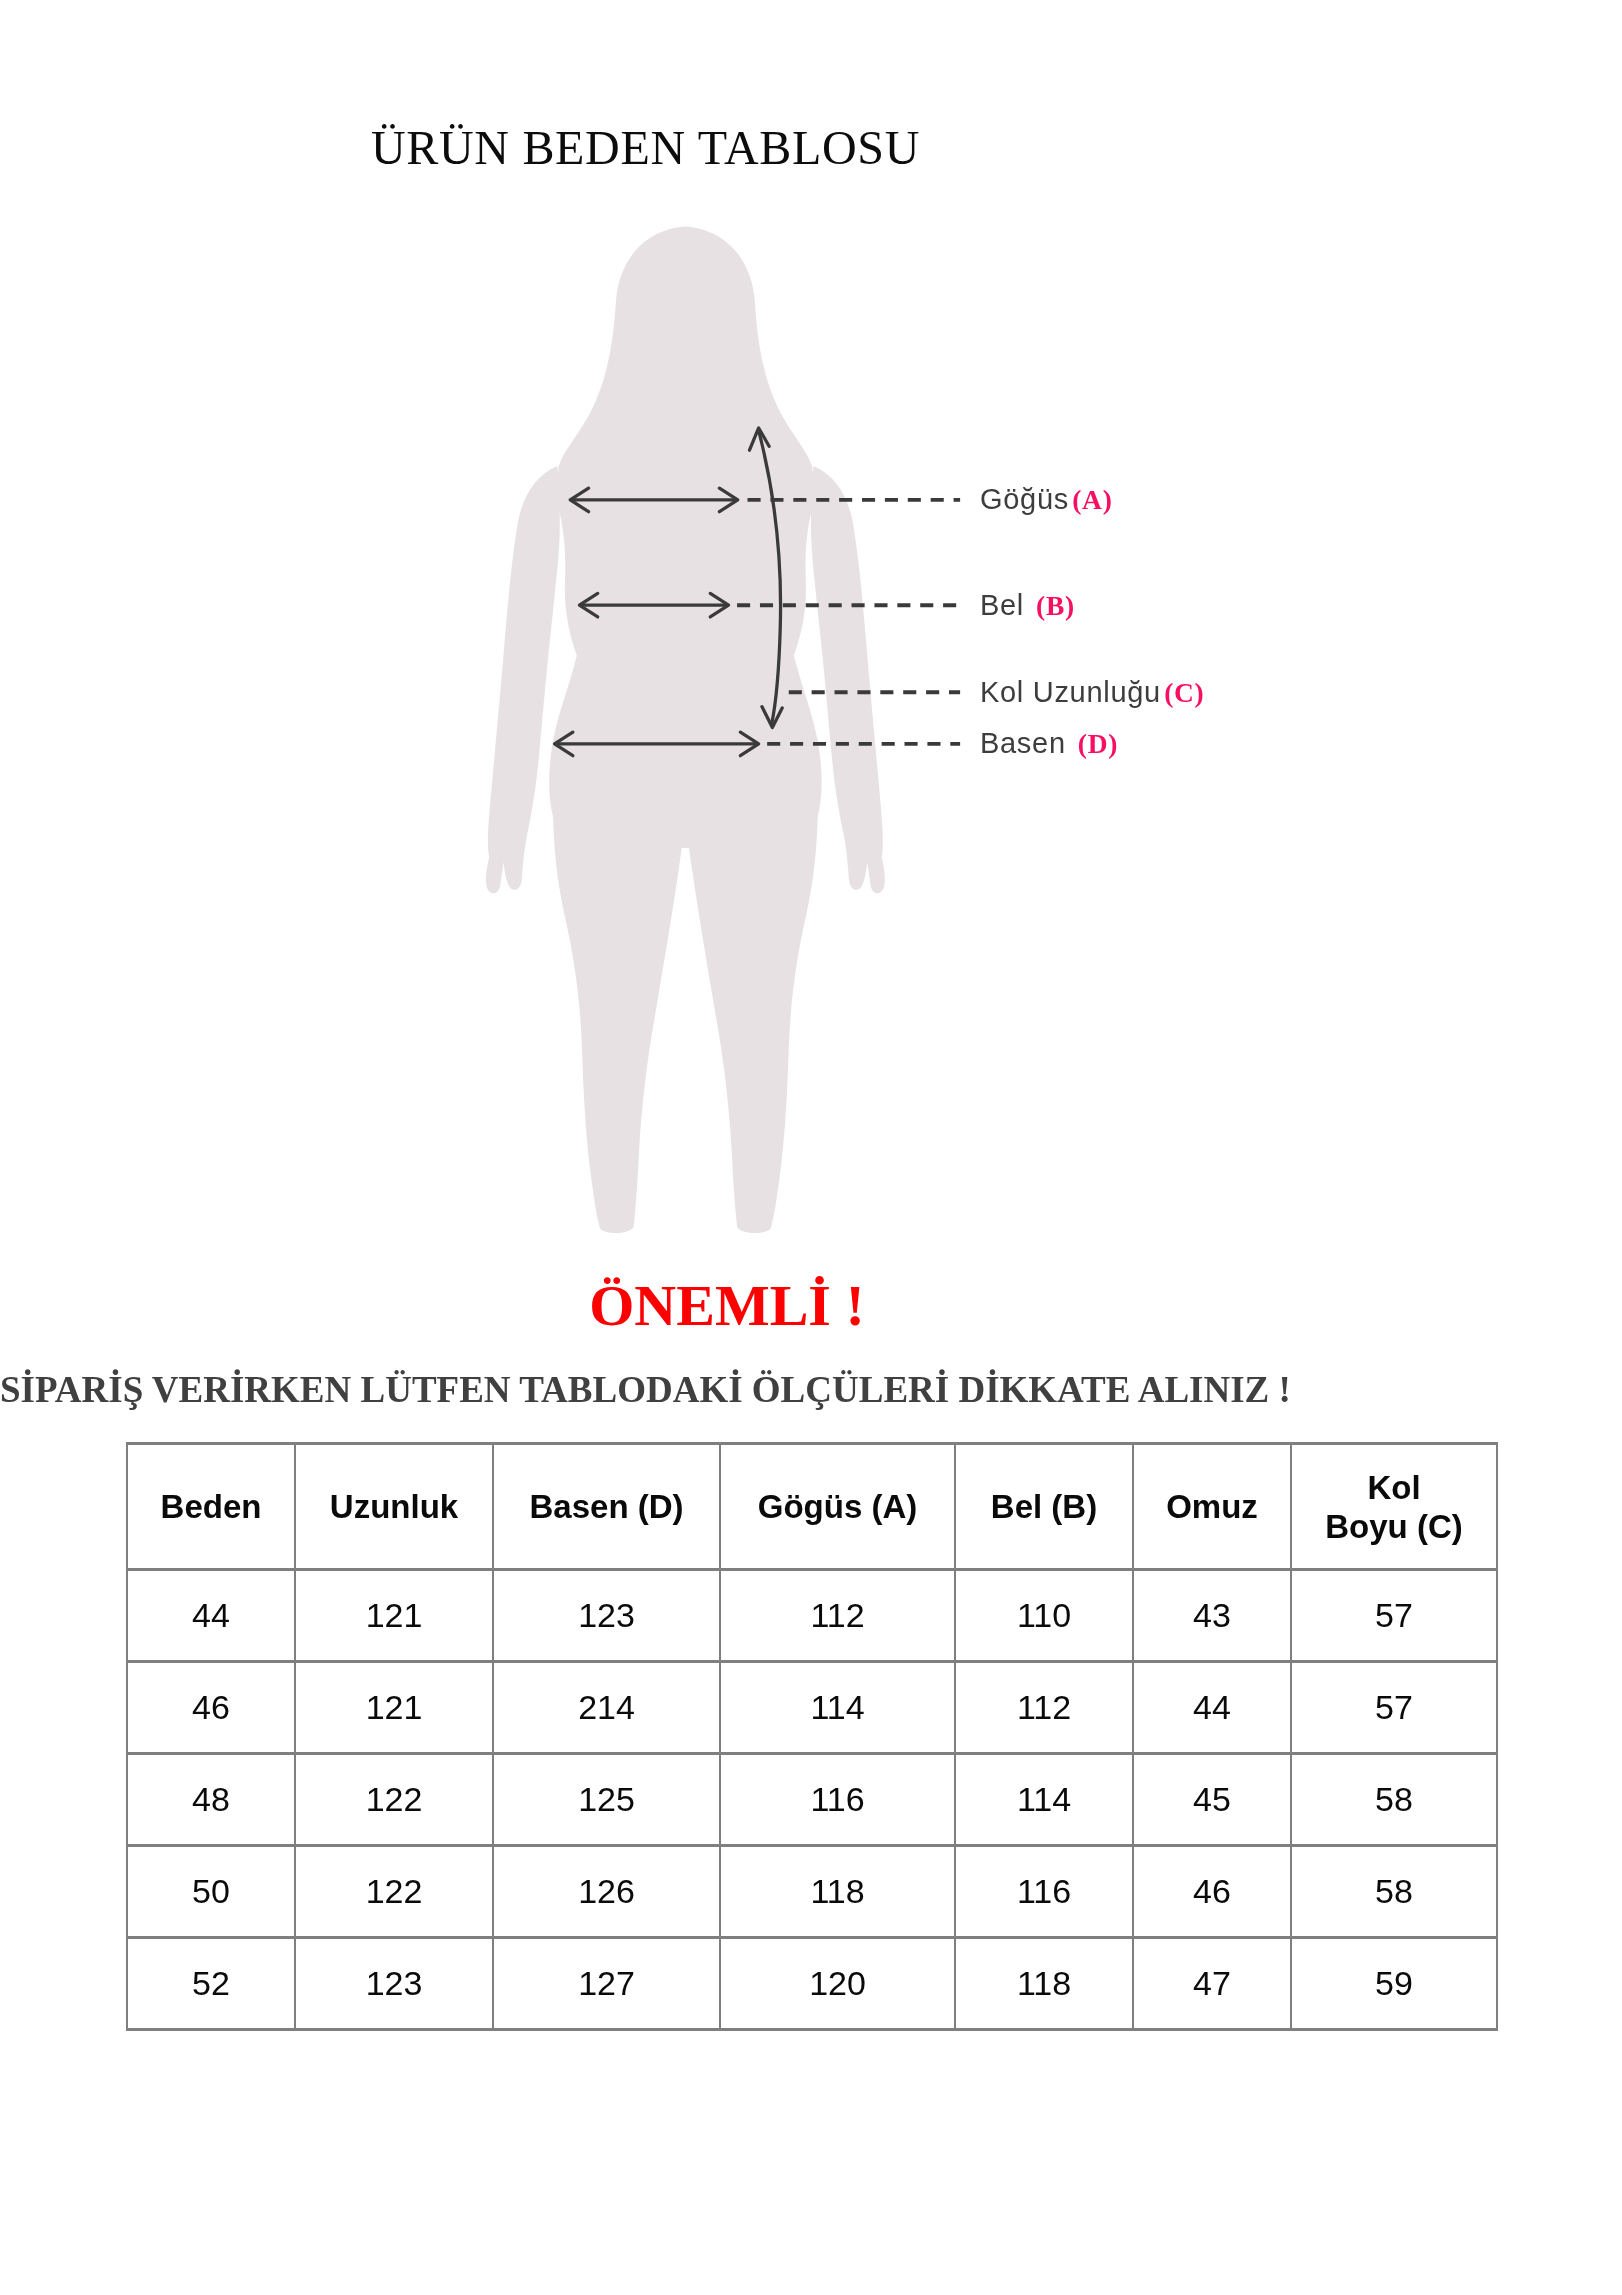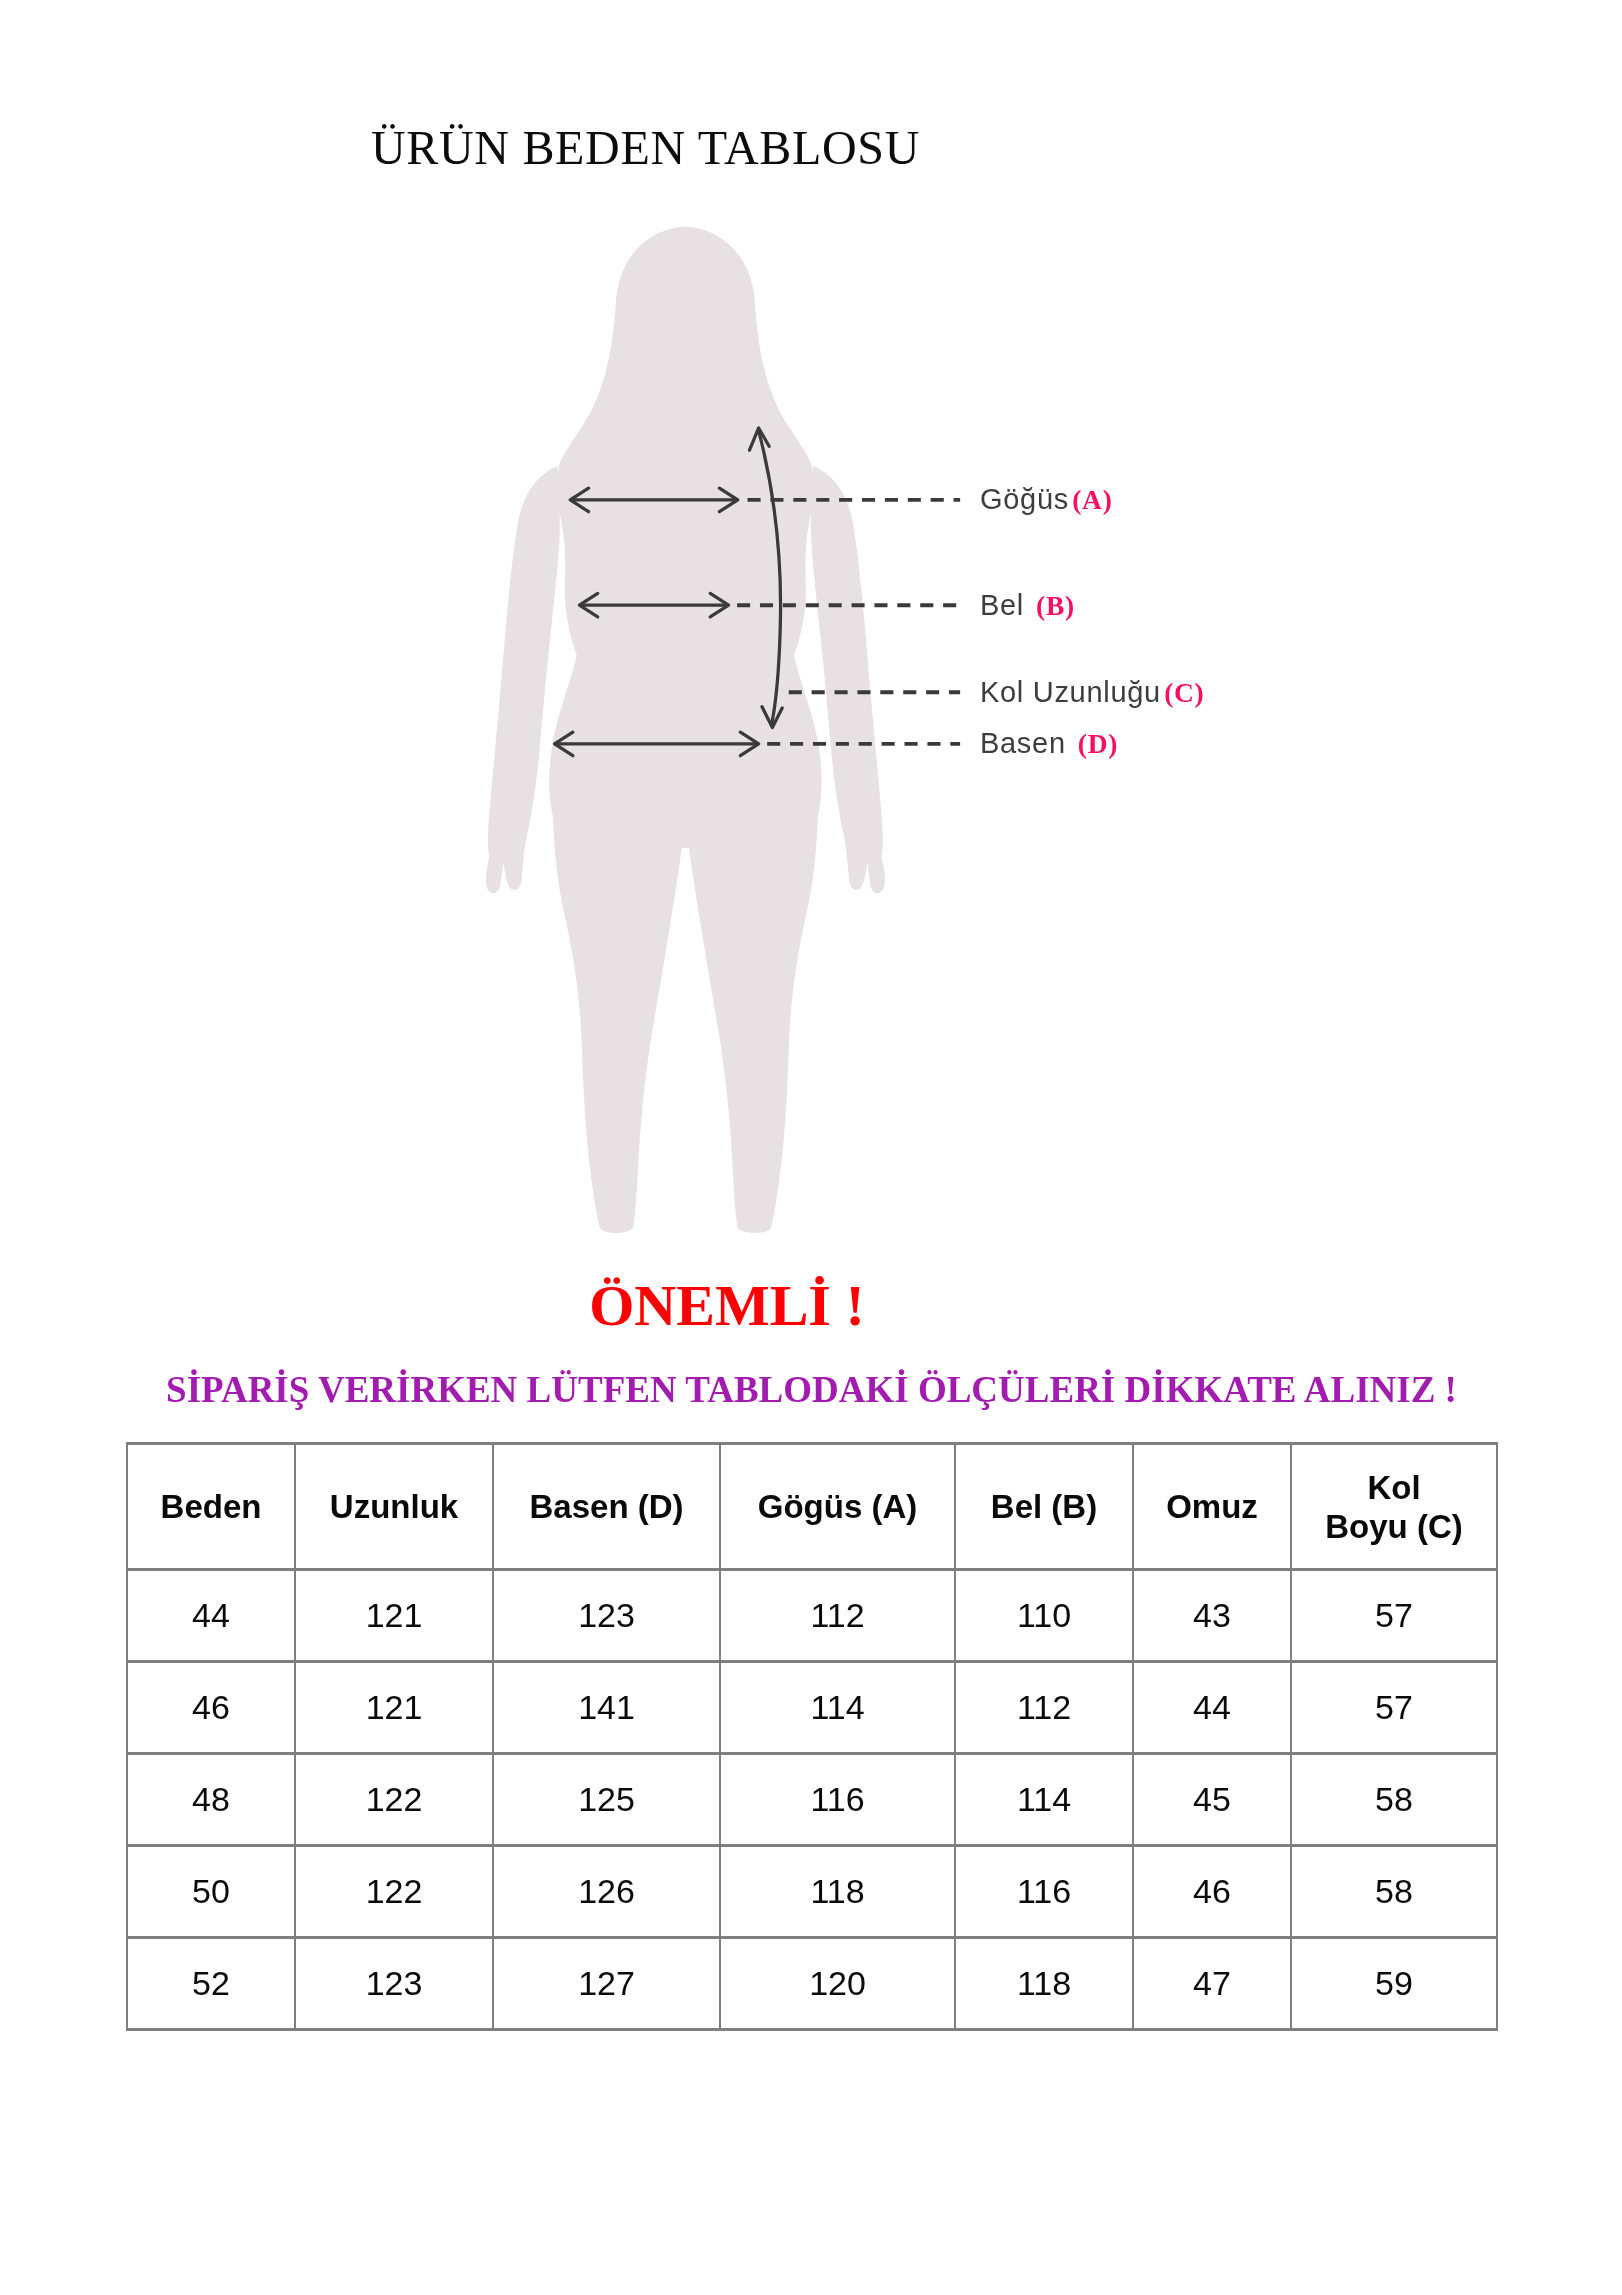--- a/index.html
+++ b/index.html
@@ -20,22 +20,22 @@
   .fig-label .letter{
     font-family:"Liberation Serif",serif;font-weight:700;
     font-size:27.5px;color:#f90f62;margin-left:3.3px;
   }
   .notice-heading{
     position:absolute;top:1272px;left:0;width:1454px;text-align:center;
     font-family:"Liberation Serif",serif;font-weight:700;color:#fb0101;
     font-size:58px;line-height:68px;white-space:nowrap;
   }
   .notice-warning{
-    position:absolute;top:1362px;left:0;width:1623px;text-align:center;
-    font-family:"Liberation Serif",serif;font-weight:700;color:#a21caf;
+    position:absolute;top:1362px;left:0;width:1623px;
+    font-family:"Liberation Serif",serif;font-weight:700;color:#404040;
     font-size:37px;line-height:56px;white-space:nowrap;letter-spacing:0px;
   }
   table.size-table{
     position:absolute;left:126px;top:1442px;width:1370px;
     border-collapse:collapse;table-layout:fixed;background:#ffffff;padding-left:48px;
   }
   table.size-table th,table.size-table td{
     border-left:2px solid #7f7f7f;border-right:2px solid #7f7f7f;
     border-top:3.3px solid #7f7f7f;border-bottom:3.3px solid #7f7f7f;
     text-align:center;vertical-align:middle;padding:0;color:#0a0a0a;
@@ -207,21 +207,21 @@
         <td>121</td>
         <td>123</td>
         <td>112</td>
         <td>110</td>
         <td>43</td>
         <td>57</td>
       </tr>
       <tr class="data-row">
         <td>46</td>
         <td>121</td>
-        <td>141</td>
+        <td>214</td>
         <td>114</td>
         <td>112</td>
         <td>44</td>
         <td>57</td>
       </tr>
       <tr class="data-row">
         <td>48</td>
         <td>122</td>
         <td>125</td>
         <td>116</td>

